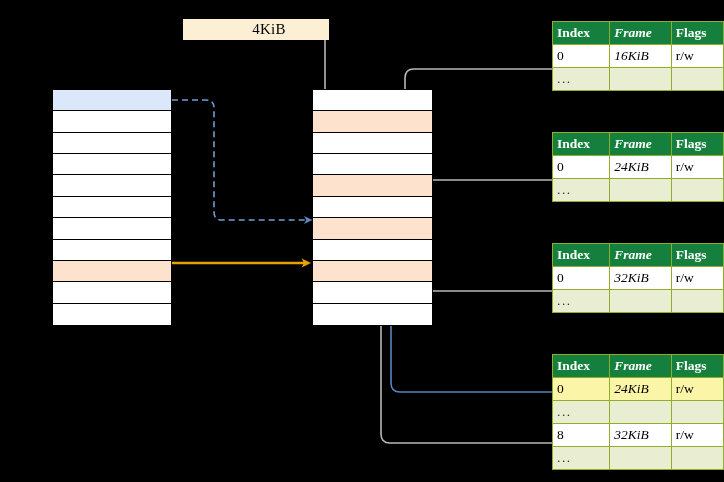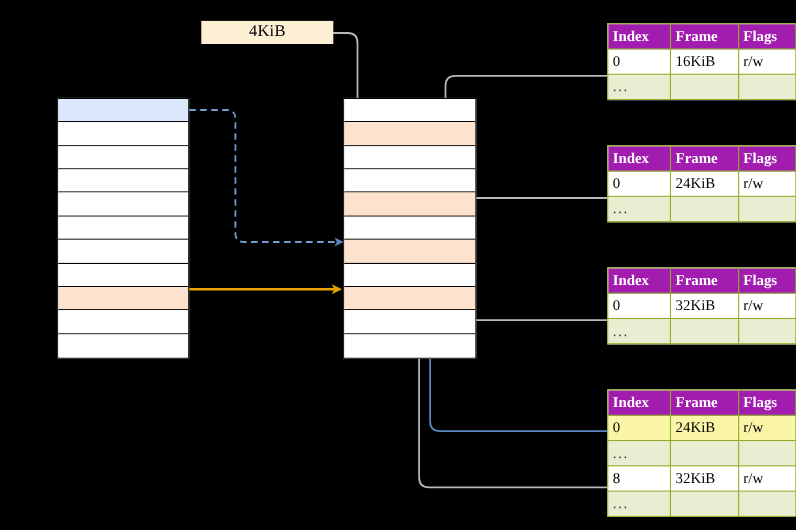--- a/index.html
+++ b/index.html
@@ -34,27 +34,27 @@
     padding:0 4px;
     font-size:13.5px;
     line-height:22px;
     height:22px;
     text-align:left;
     color:#000;
     white-space:nowrap;
     background:#fff;
   }
   .ptable th{
-    background:#a21caf;color:#fff;font-weight:bold;font-size:13.5px;
+    background:#15803d;color:#fff;font-weight:bold;font-size:13.5px;
     border:1px solid #8fae2a;
   }
   .ptable tr.ellipsis td{background:#e9eed2;color:#333;letter-spacing:1.5px;}
   .ptable td.hl{background:#fbf5a8;}
   .c-index{width:54px;}
-  .c-frame{width:58px;}
+  .c-frame{width:58px;font-style:italic;}
   .c-flags{width:48px;margin-top:16px;}
 </style>
 </head>
 <body>
 
 <div id="stage">
 
   <svg id="wires" viewBox="0 0 724 482" width="724" height="482">
     <defs>
       <marker id="ahGray" markerWidth="9" markerHeight="9" refX="4.2" refY="4.5" orient="auto" markerUnits="userSpaceOnUse">
@@ -94,21 +94,21 @@
 
     <g>
       <path d="M172,100 L206,100 Q214,100 214,108 L214,212 Q214,220 222,220 L308,220" fill="none" stroke="#6f9ed4" stroke-width="1.6" stroke-dasharray="6,4" marker-end="url(#ahBlue)"></path>
     </g>
 
     <g>
       <path d="M172,263 L306,263" fill="none" stroke="#e8a200" stroke-width="2.4" marker-end="url(#ahOrange)"></path>
     </g>
   </svg>
 
-  <div class="sizelabel" style="left:183px;top:19px;width:120px;height:21px;">4KiB</div>
+  <div class="sizelabel" style="left:183px;top:19px;width:120px;height:21px;padding-left:26px;">4KiB</div>
 
   <div class="colblock" id="virtual-col" style="left:52px;top:89px;width:120px;height:237px;">
       <div class="cellrow cell-blue" style="height: 21.3636px;"></div>
       <div class="cellrow" style="height: 21.3636px;"></div>
       <div class="cellrow" style="height: 21.3636px;"></div>
       <div class="cellrow" style="height: 21.3636px;"></div>
       <div class="cellrow" style="height: 21.3636px;"></div>
       <div class="cellrow" style="height: 21.3636px;"></div>
       <div class="cellrow" style="height: 21.3636px;"></div>
       <div class="cellrow" style="height: 21.3636px;"></div>

